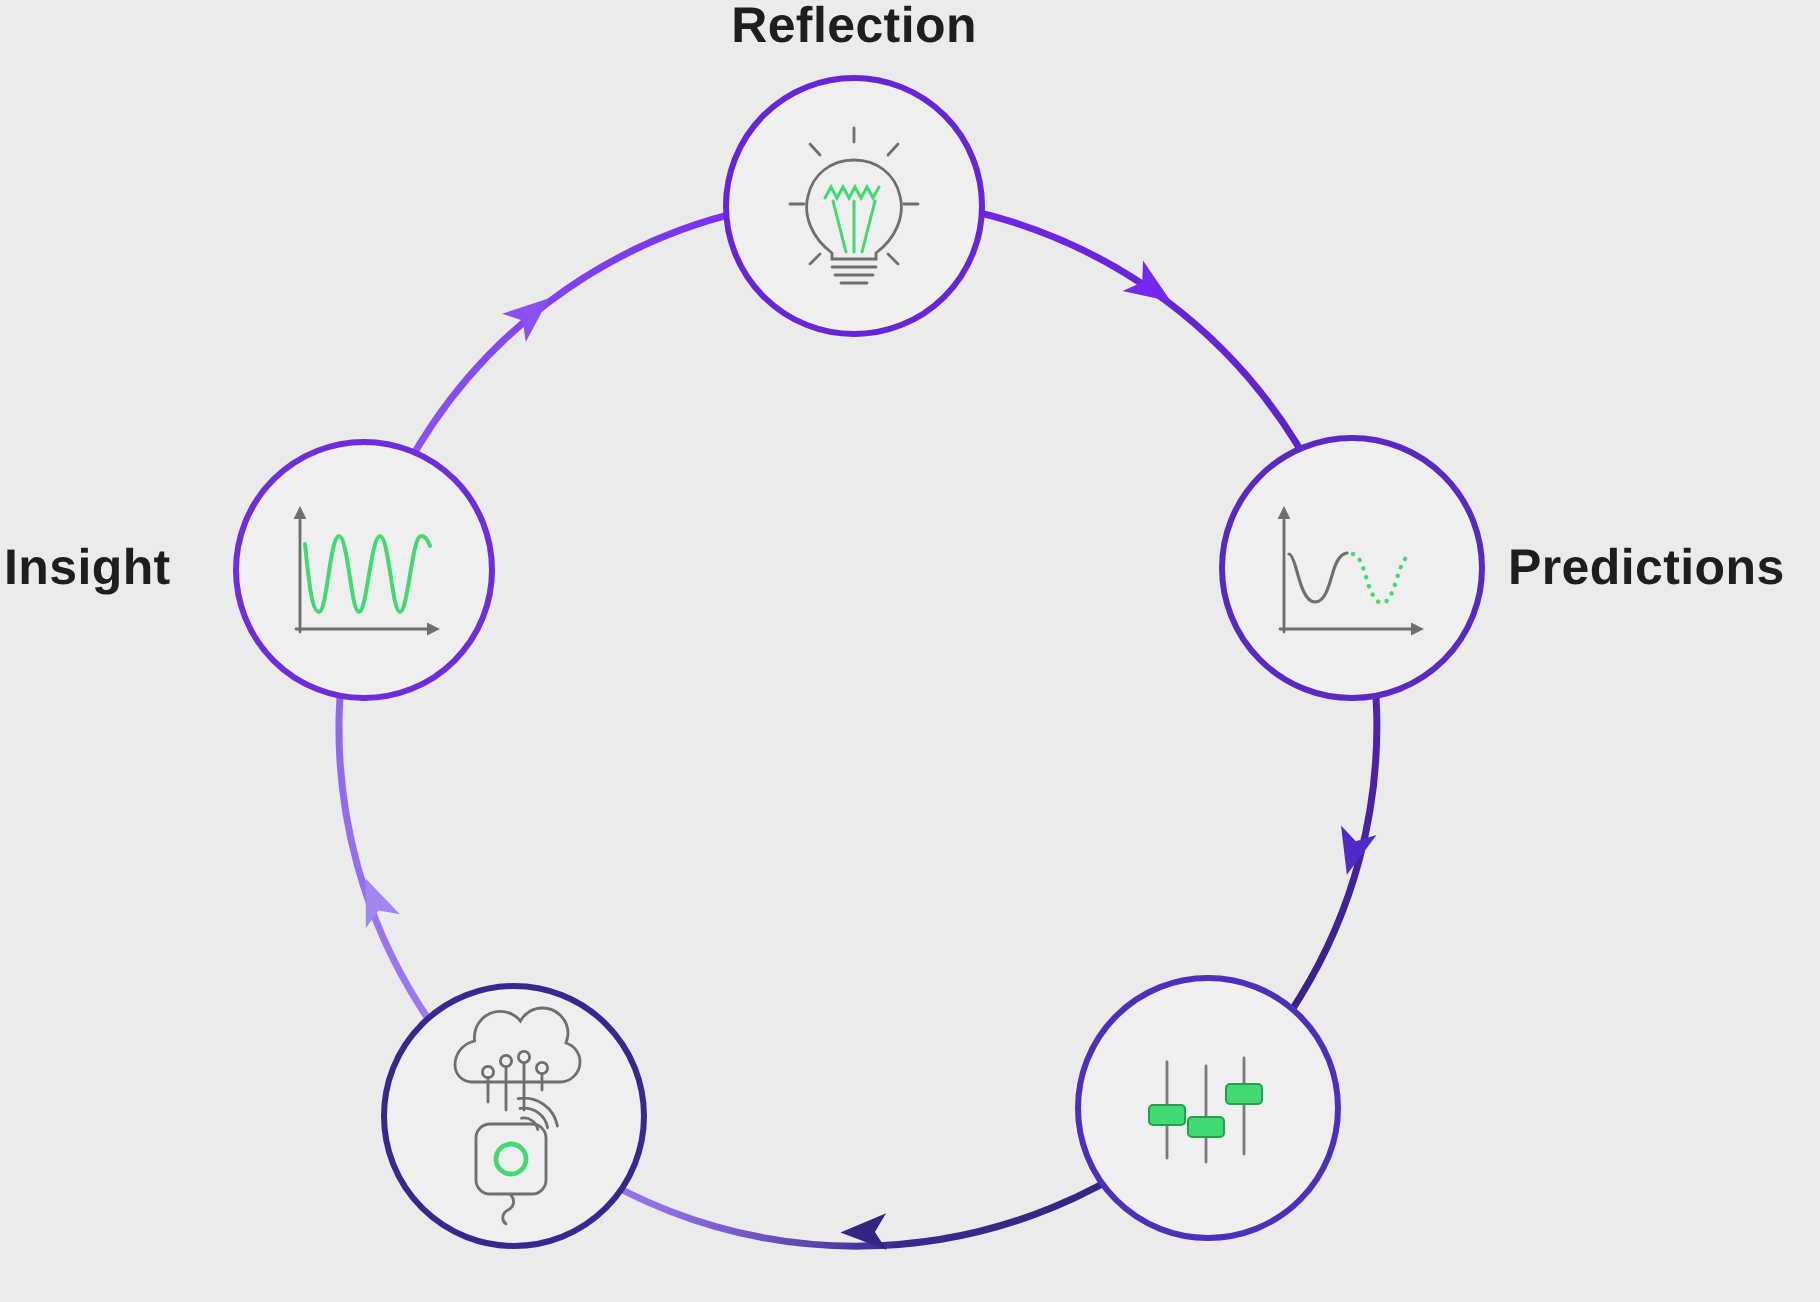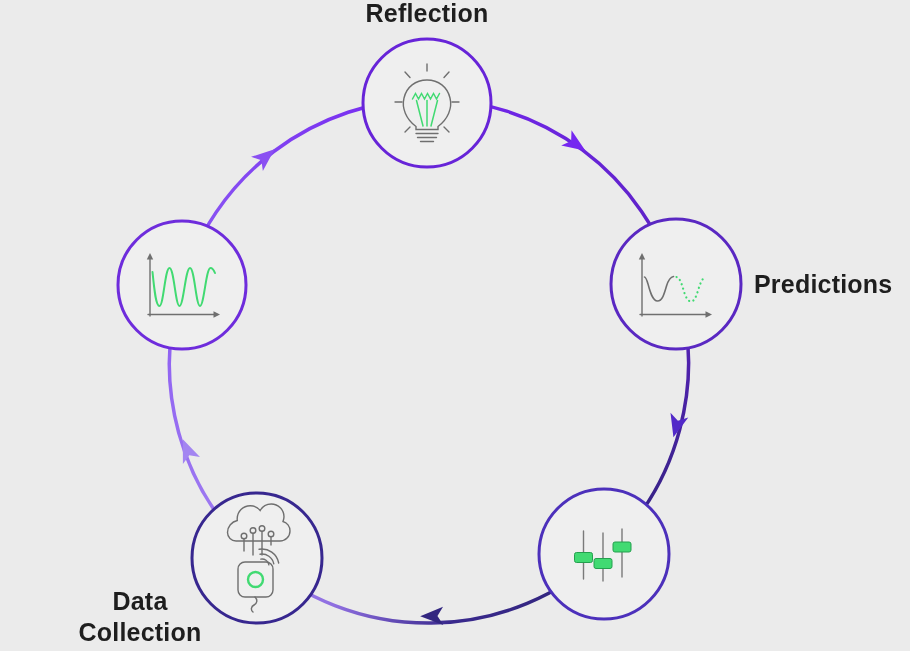--- a/index.html
+++ b/index.html
@@ -151,15 +151,15 @@
         <polygon points="150,253 146.8,259.5 153.2,259.5" fill="#6f6f6f" stroke="none"></polygon>
         <line x1="148" y1="314.5" x2="215" y2="314.5"></line>
         <polygon points="220,314.5 213.5,311.3 213.5,317.7" fill="#6f6f6f" stroke="none"></polygon>
         <path stroke="#41da72" stroke-width="2" d="M 152.5 272 C 154.5 292 156 306 159.5 306 C 163.5 306 165 268 169.5 268 C 174 268 175.5 306 179.5 306 C 183.5 306 185.5 268 190 268 C 194.5 268 196 306 200 306 C 204 306 206 268 210.5 268 C 213 268 214 270.5 215 273"></path>
       </g>
     </g>
   </svg>
 
   <div class="node-label lbl-reflection">Reflection</div>
   <div class="node-label lbl-predictions">Predictions</div>
-  <div class="node-label lbl-data">Data Collection</div>
+  <div class="node-label lbl-insight">Insight</div>
 
 </div>
 
 </body></html>

